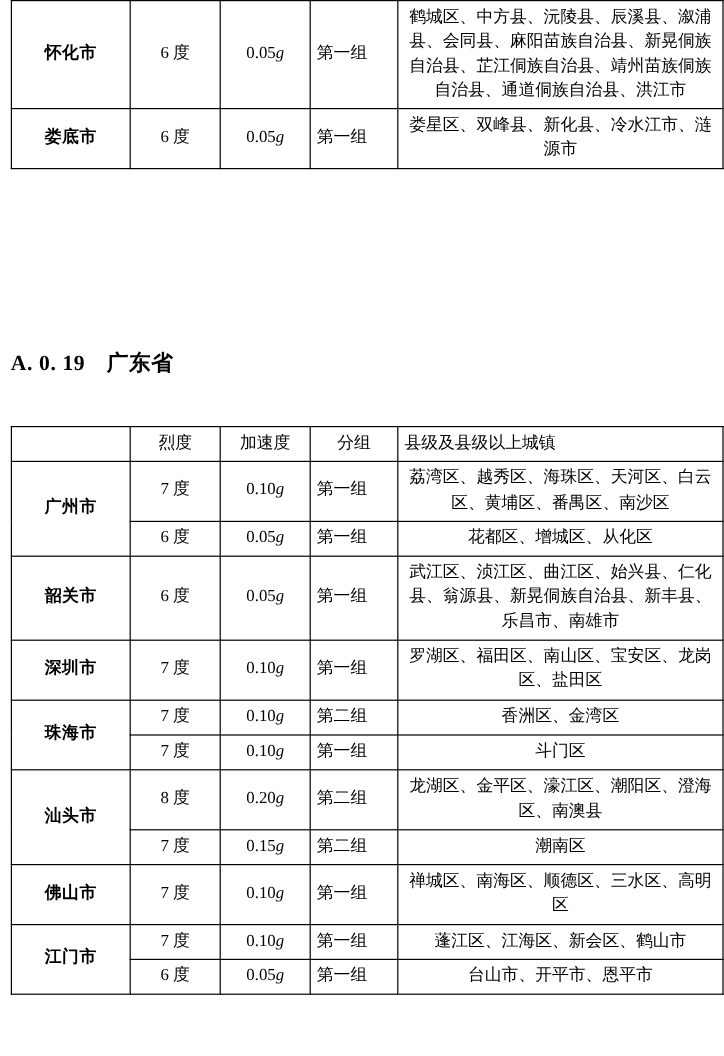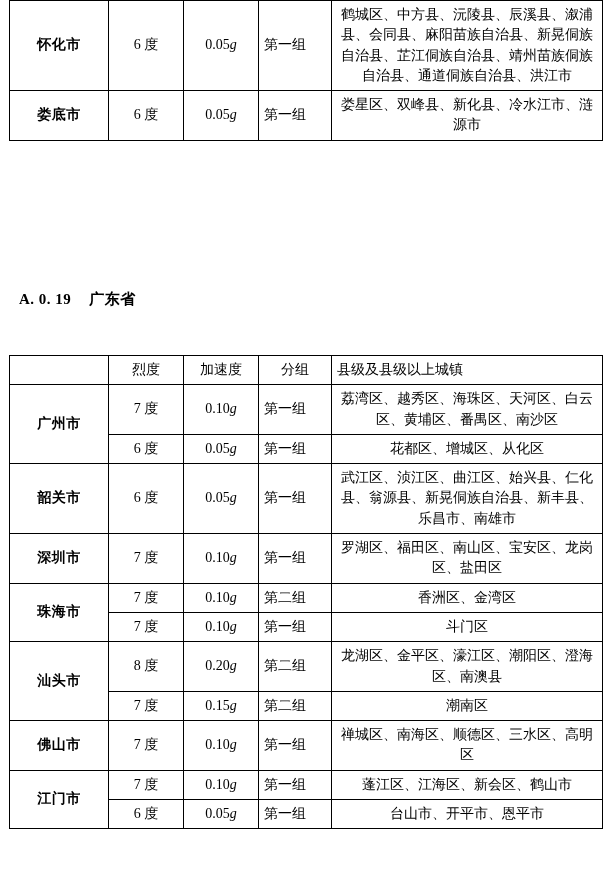--- a/index.html
+++ b/index.html
@@ -44,23 +44,23 @@
   
   .table-top {
     position: absolute;
     left: 9px;
     top: 0px;
   }
   .table-top td { height: auto; }
 
   .section-head {
     position: absolute;
-    left: 19px;
+    left: 9px;
     top: 290px;
-    font-size: 15px;
+    font-size: 18px;
     font-weight: bold;
     letter-spacing: 0.5px;
     font-family: "Liberation Serif", "DejaVu Serif", serif;
   }
   .section-head .num { margin-right: 18px; }
 
   .table-bottom {
     position: absolute;
     left: 9px;
     top: 334px;

